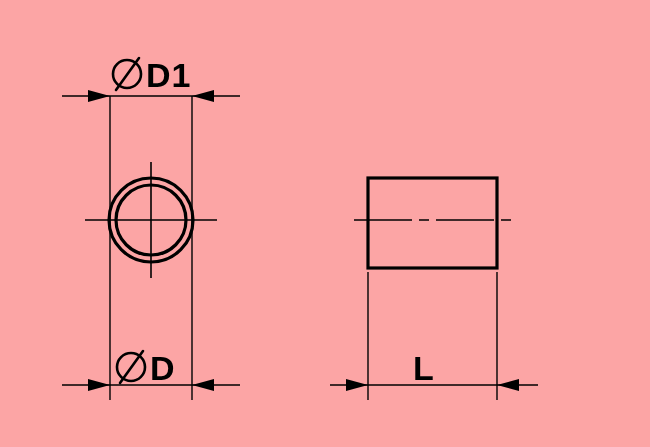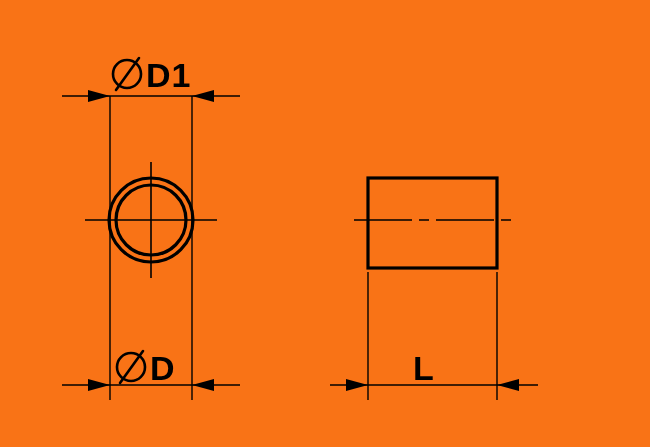--- a/index.html
+++ b/index.html
@@ -7,21 +7,21 @@
     padding: 0;
     background: #ffffff;
   }
   body {
     font-family: "Liberation Sans", sans-serif;
   }
   #drawing-root {
     position: relative;
     width: 650px;
     height: 447px;
-    background: #f97316;
+    background: #fca5a5;
     overflow: hidden;
   }
   svg.drawing-canvas {
     display: block;
     width: 650px;
     height: 447px;
   }
   .outline {
     fill: none;
     stroke: #000000;

